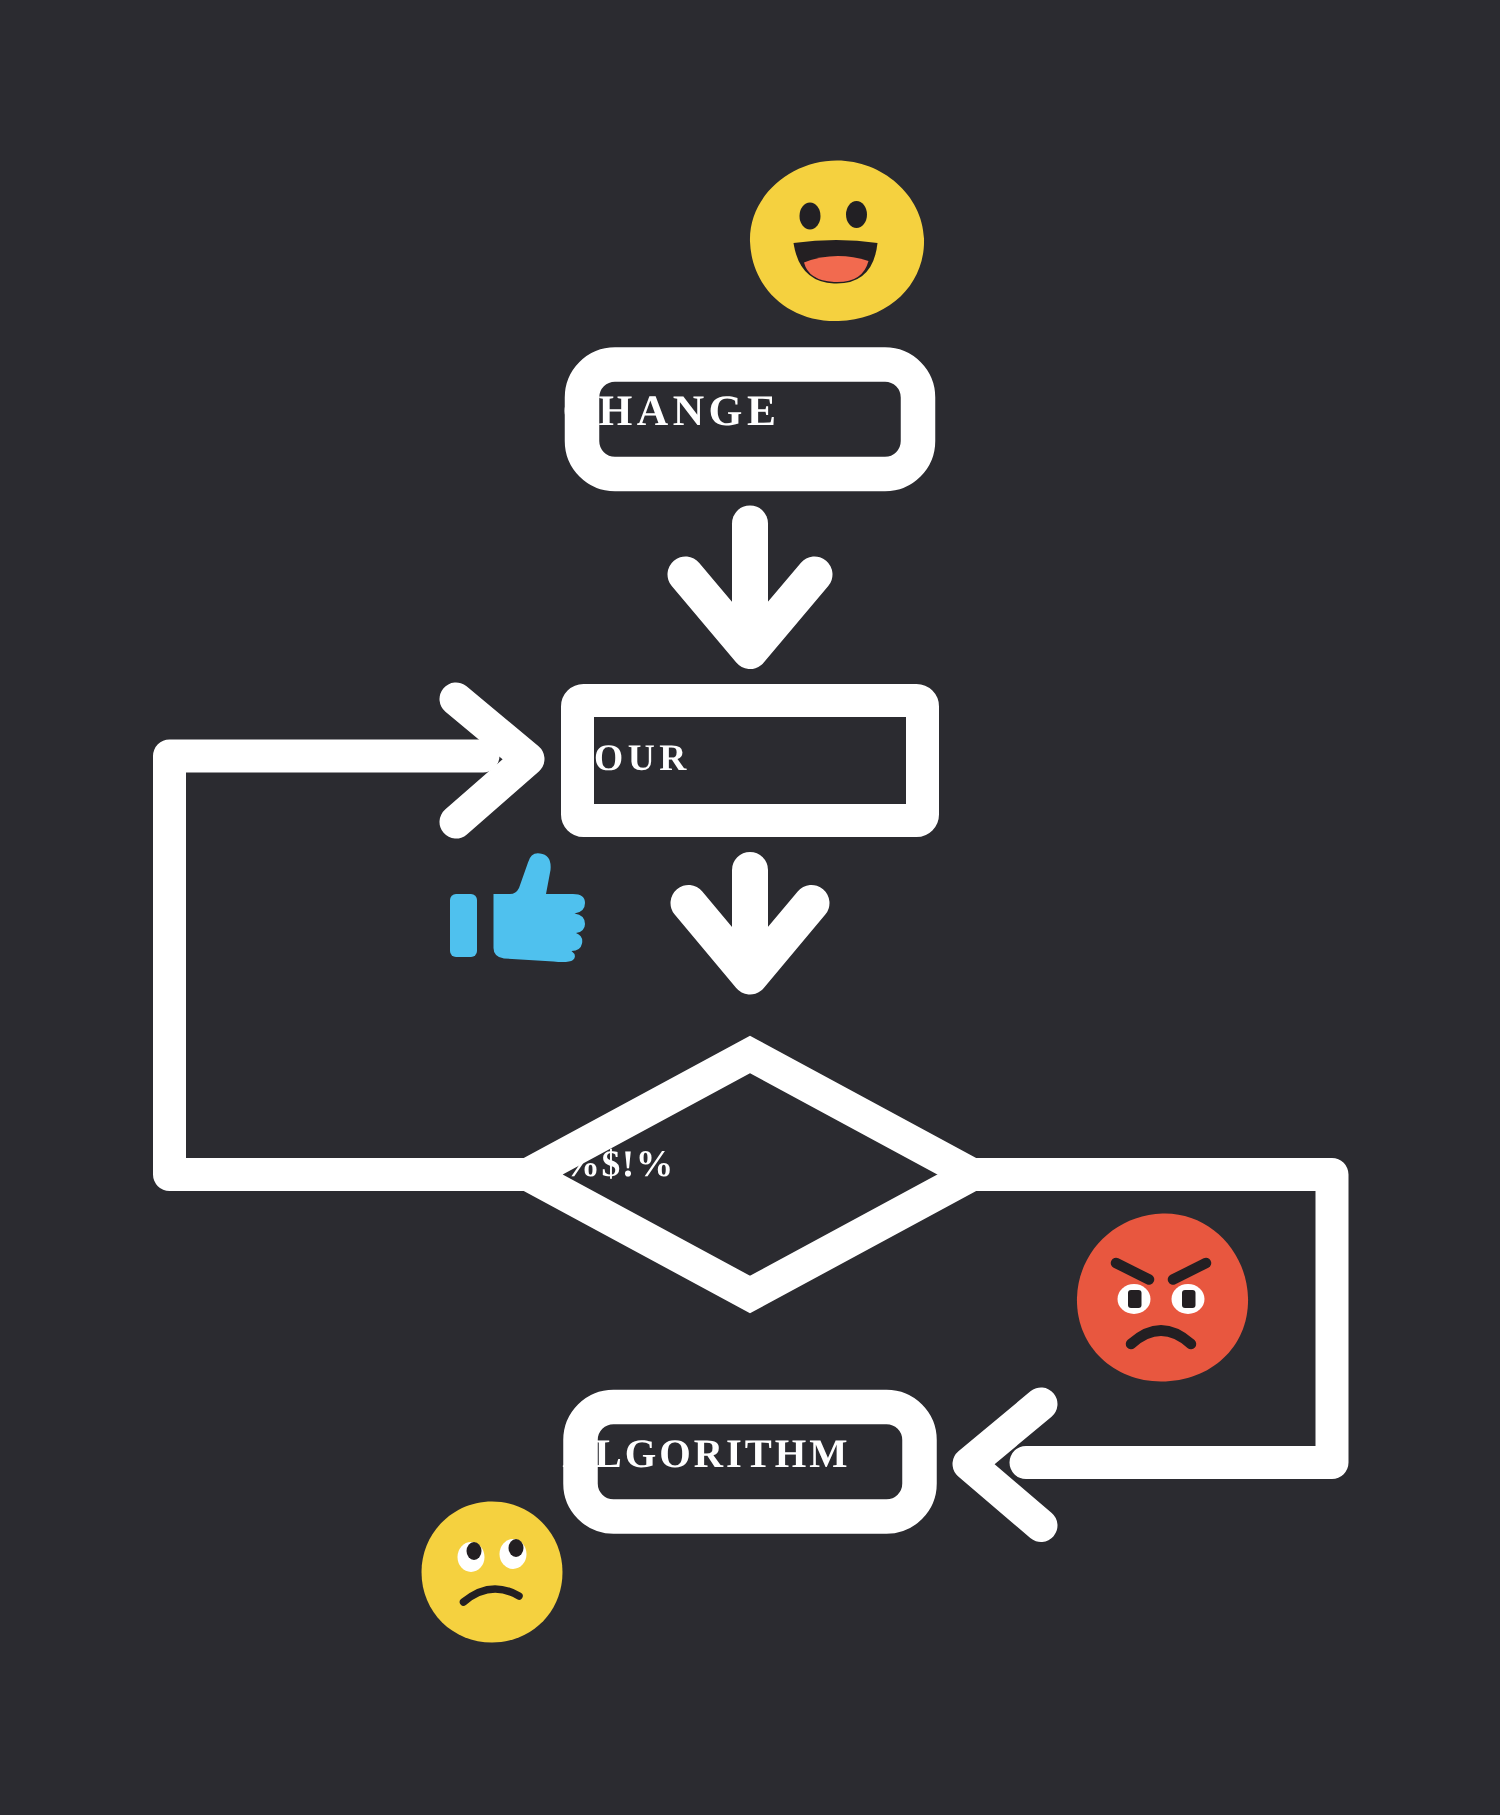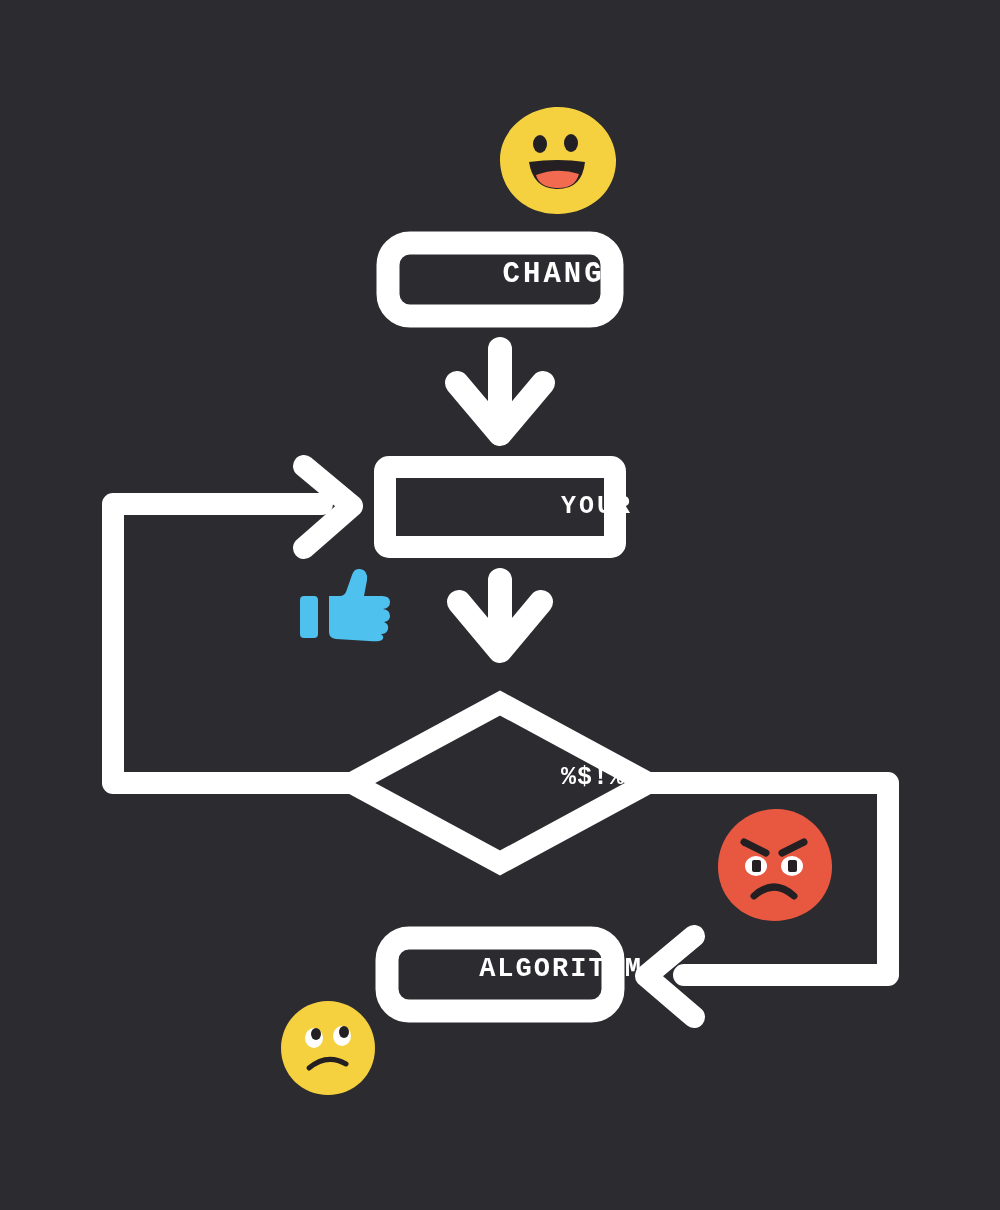--- a/index.html
+++ b/index.html
@@ -22,42 +22,42 @@
   #flow-svg {
     position: absolute;
     left: 0;
     top: 0;
     width: 1000px;
     height: 1210px;
   }
   .node-label {
     position: absolute;
     color: #ffffff;
-    font-family: Liberation Mono, monospace;
+    font-family: Liberation Serif, serif;
     font-weight: bold;
     letter-spacing: 2px;
-    text-align: right;
+    text-align: left;
     white-space: nowrap;
     pointer-events: none;
   }
   #label-change {
     left: 375px; top: 258px; width: 250px;
     font-size: 29px; letter-spacing: 3px;
   }
   #label-your {
     left: 375px; top: 492px; width: 258px;
     font-size: 25px; letter-spacing: 3px;
   }
   #label-decision {
     left: 375px; top: 763px; width: 250px;
     font-size: 25px; letter-spacing: 1px;
   }
   #label-algorithm {
     left: 375px; top: 954px; width: 250px;
-    font-size: 27px; letter-spacing: 2px; margin-left: 18px;
+    font-size: 27px; letter-spacing: 2px;
   }
   .sticker { position: absolute; }
   #sticker-happy   { left: 496px; top: 104px;  width: 124px; height: 112px; }
   #sticker-thumbsup{ left: 296px; top: 566px;  width: 96px;  height: 76px;  }
   #sticker-angry   { left: 714px; top: 806px;  width: 122px; height: 118px; }
   #sticker-sad     { left: 278px; top: 998px;  width: 100px; height: 100px; }
 </style>
 </head>
 <body>
 

